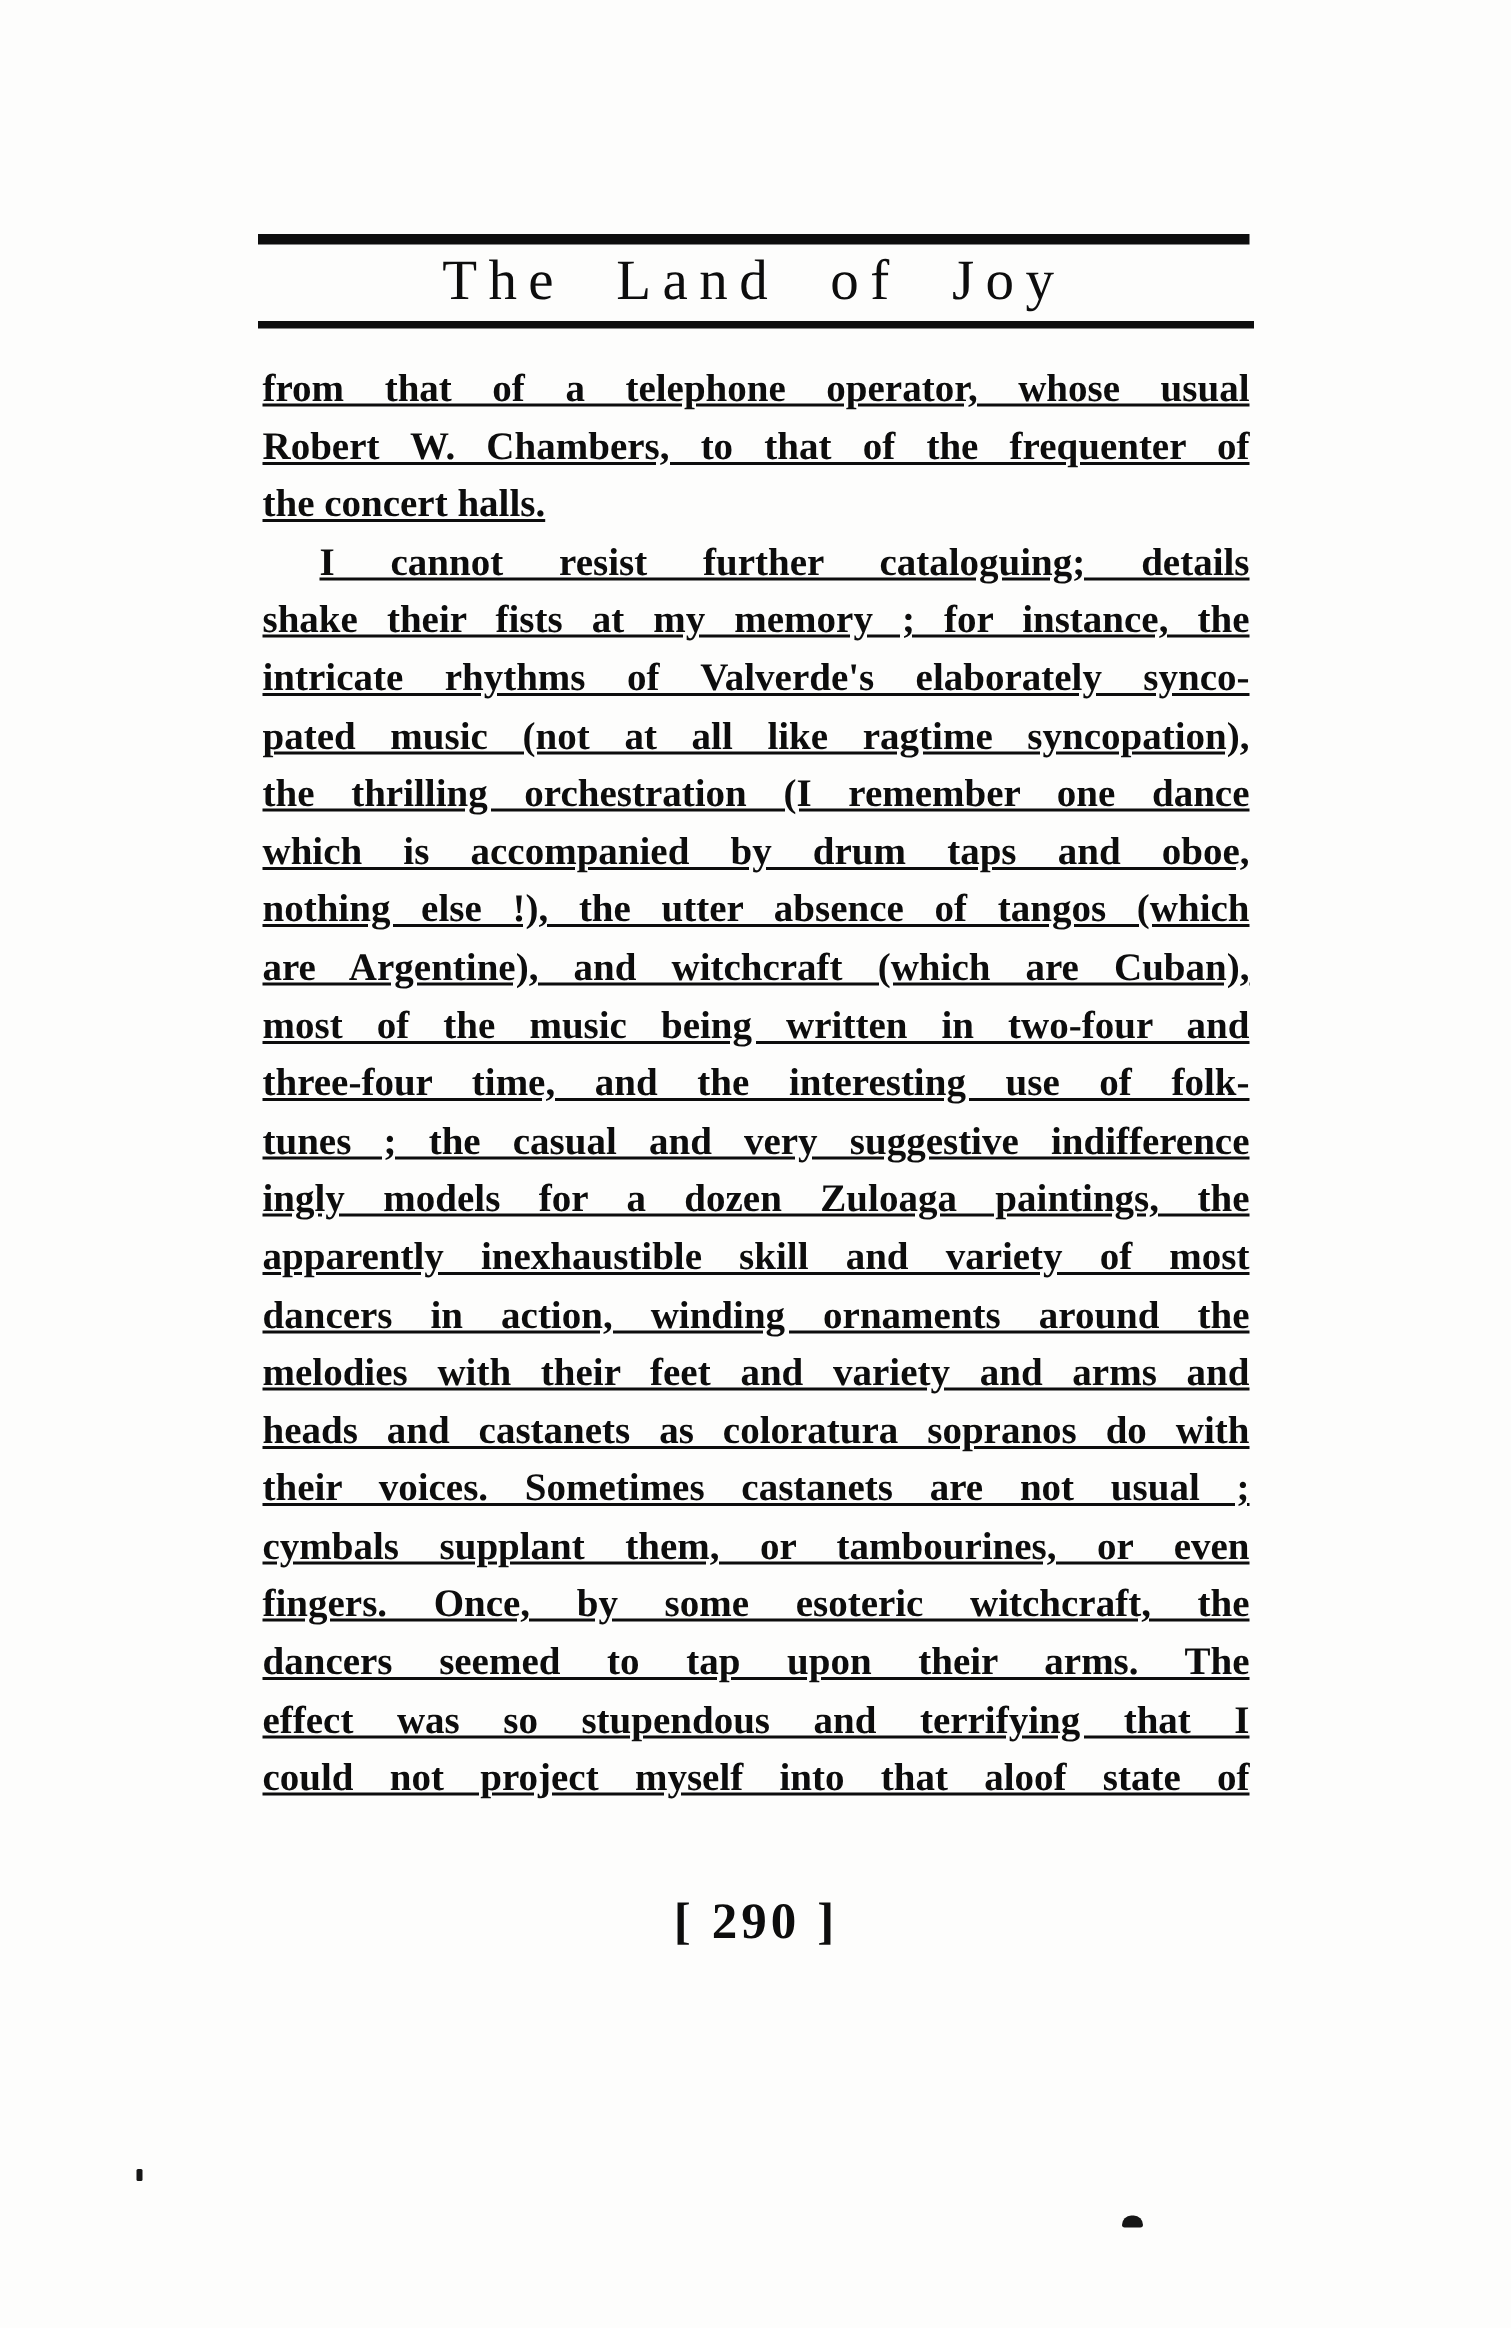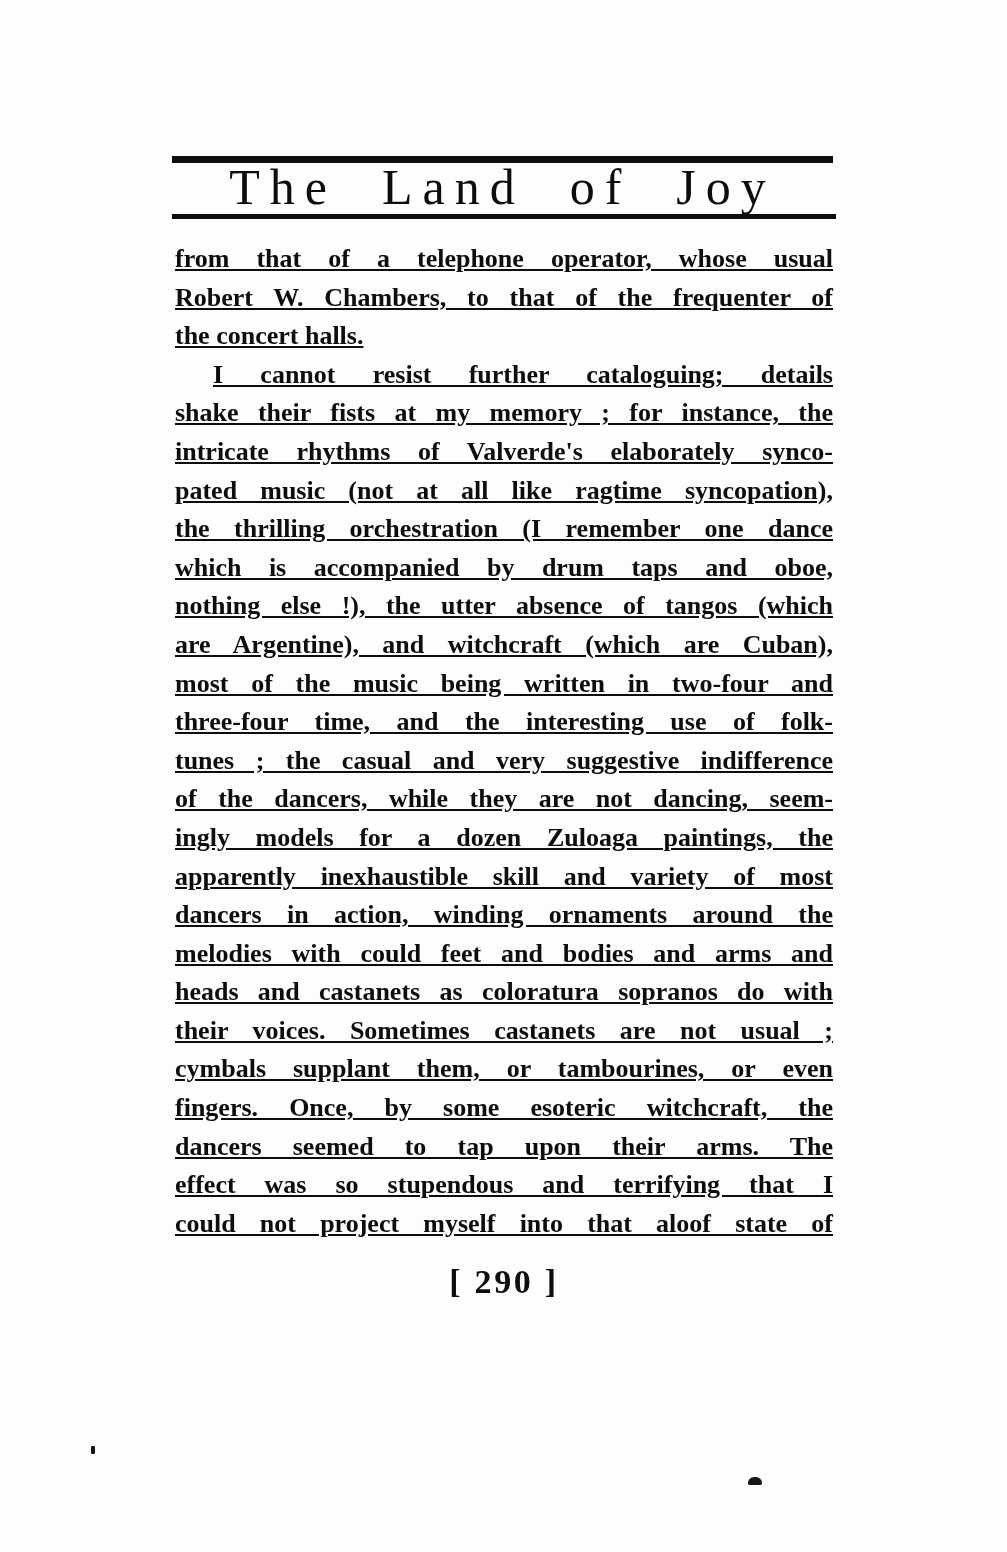--- a/index.html
+++ b/index.html
@@ -19,21 +19,21 @@
   .rule-top    { left: 172px; top: 156px; width: 661px; height: 7px; }
   .rule-bottom { left: 172px; top: 214px; width: 664px; height: 5px; }
   .title {
     position: absolute;
     left: 172px;
     top: 160px;
     width: 661px;
     height: 54px;
     line-height: 54px;
     text-align: center;
-    font-size: 50px;
+    font-size: 38px;
     font-weight: normal;
     letter-spacing: 0.20em;
     word-spacing: 0.45em;
     white-space: nowrap;
   }
   .body-text {
     position: absolute;
     left: 175px;
     top: 240px;
     width: 658px;
@@ -81,25 +81,24 @@
       <div class="line">shake their fists at my memory ; for instance, the</div>
       <div class="line">intricate rhythms of Valverde's elaborately synco-</div>
       <div class="line">pated music (not at all like ragtime syncopation),</div>
       <div class="line">the thrilling orchestration (I remember one dance</div>
       <div class="line">which is accompanied by drum taps and oboe,</div>
       <div class="line">nothing else !), the utter absence of tangos (which</div>
       <div class="line">are Argentine), and witchcraft (which are Cuban),</div>
       <div class="line">most of the music being written in two-four and</div>
       <div class="line">three-four time, and the interesting use of folk-</div>
       <div class="line">tunes ; the casual and very suggestive indifference</div>
-      <div class="line">of the dancers, while they are not dancing, seem-</div>
       <div class="line">ingly models for a dozen Zuloaga paintings, the</div>
       <div class="line">apparently inexhaustible skill and variety of most</div>
       <div class="line">dancers in action, winding ornaments around the</div>
-      <div class="line">melodies with could feet and bodies and arms and</div>
+      <div class="line">melodies with their feet and variety and arms and</div>
       <div class="line">heads and castanets as coloratura sopranos do with</div>
       <div class="line">their voices. Sometimes castanets are not usual ;</div>
       <div class="line">cymbals supplant them, or tambourines, or even</div>
       <div class="line">fingers. Once, by some esoteric witchcraft, the</div>
       <div class="line">dancers seemed to tap upon their arms. The</div>
       <div class="line">effect was so stupendous and terrifying that I</div>
       <div class="line">could not project myself into that aloof state of</div>
     </div>
 
   <div class="folio">[ 290 ]</div>

